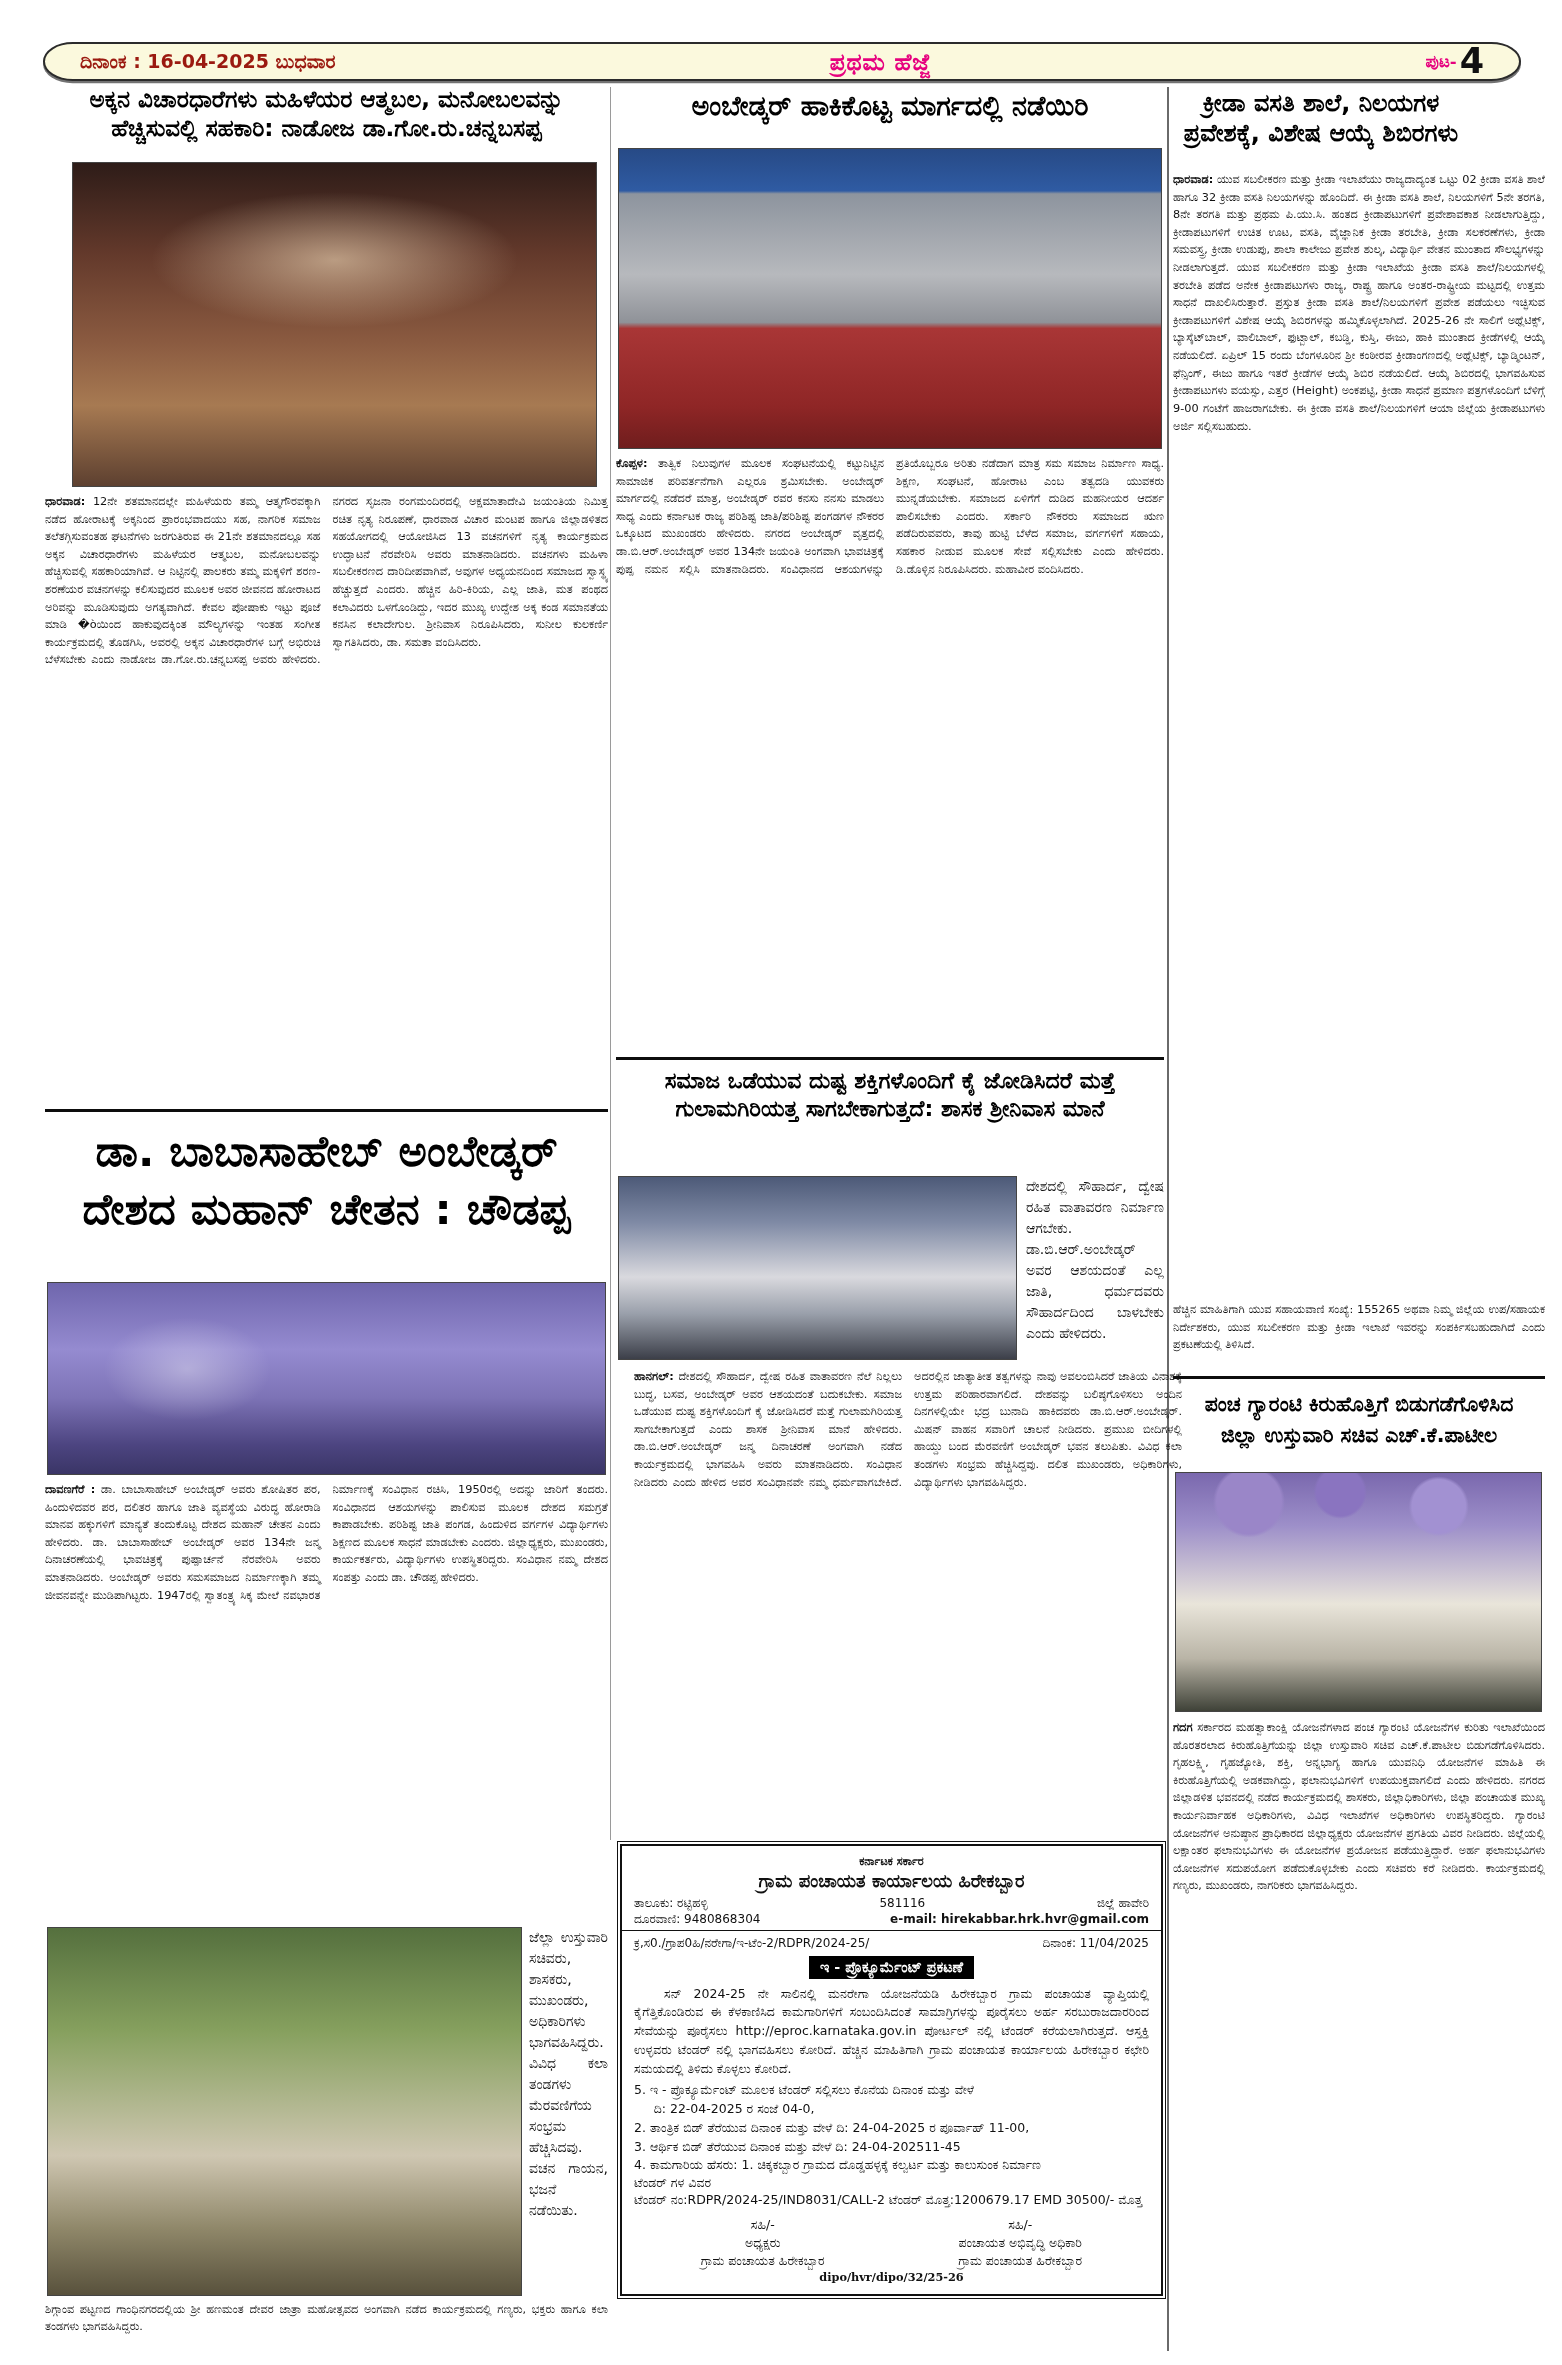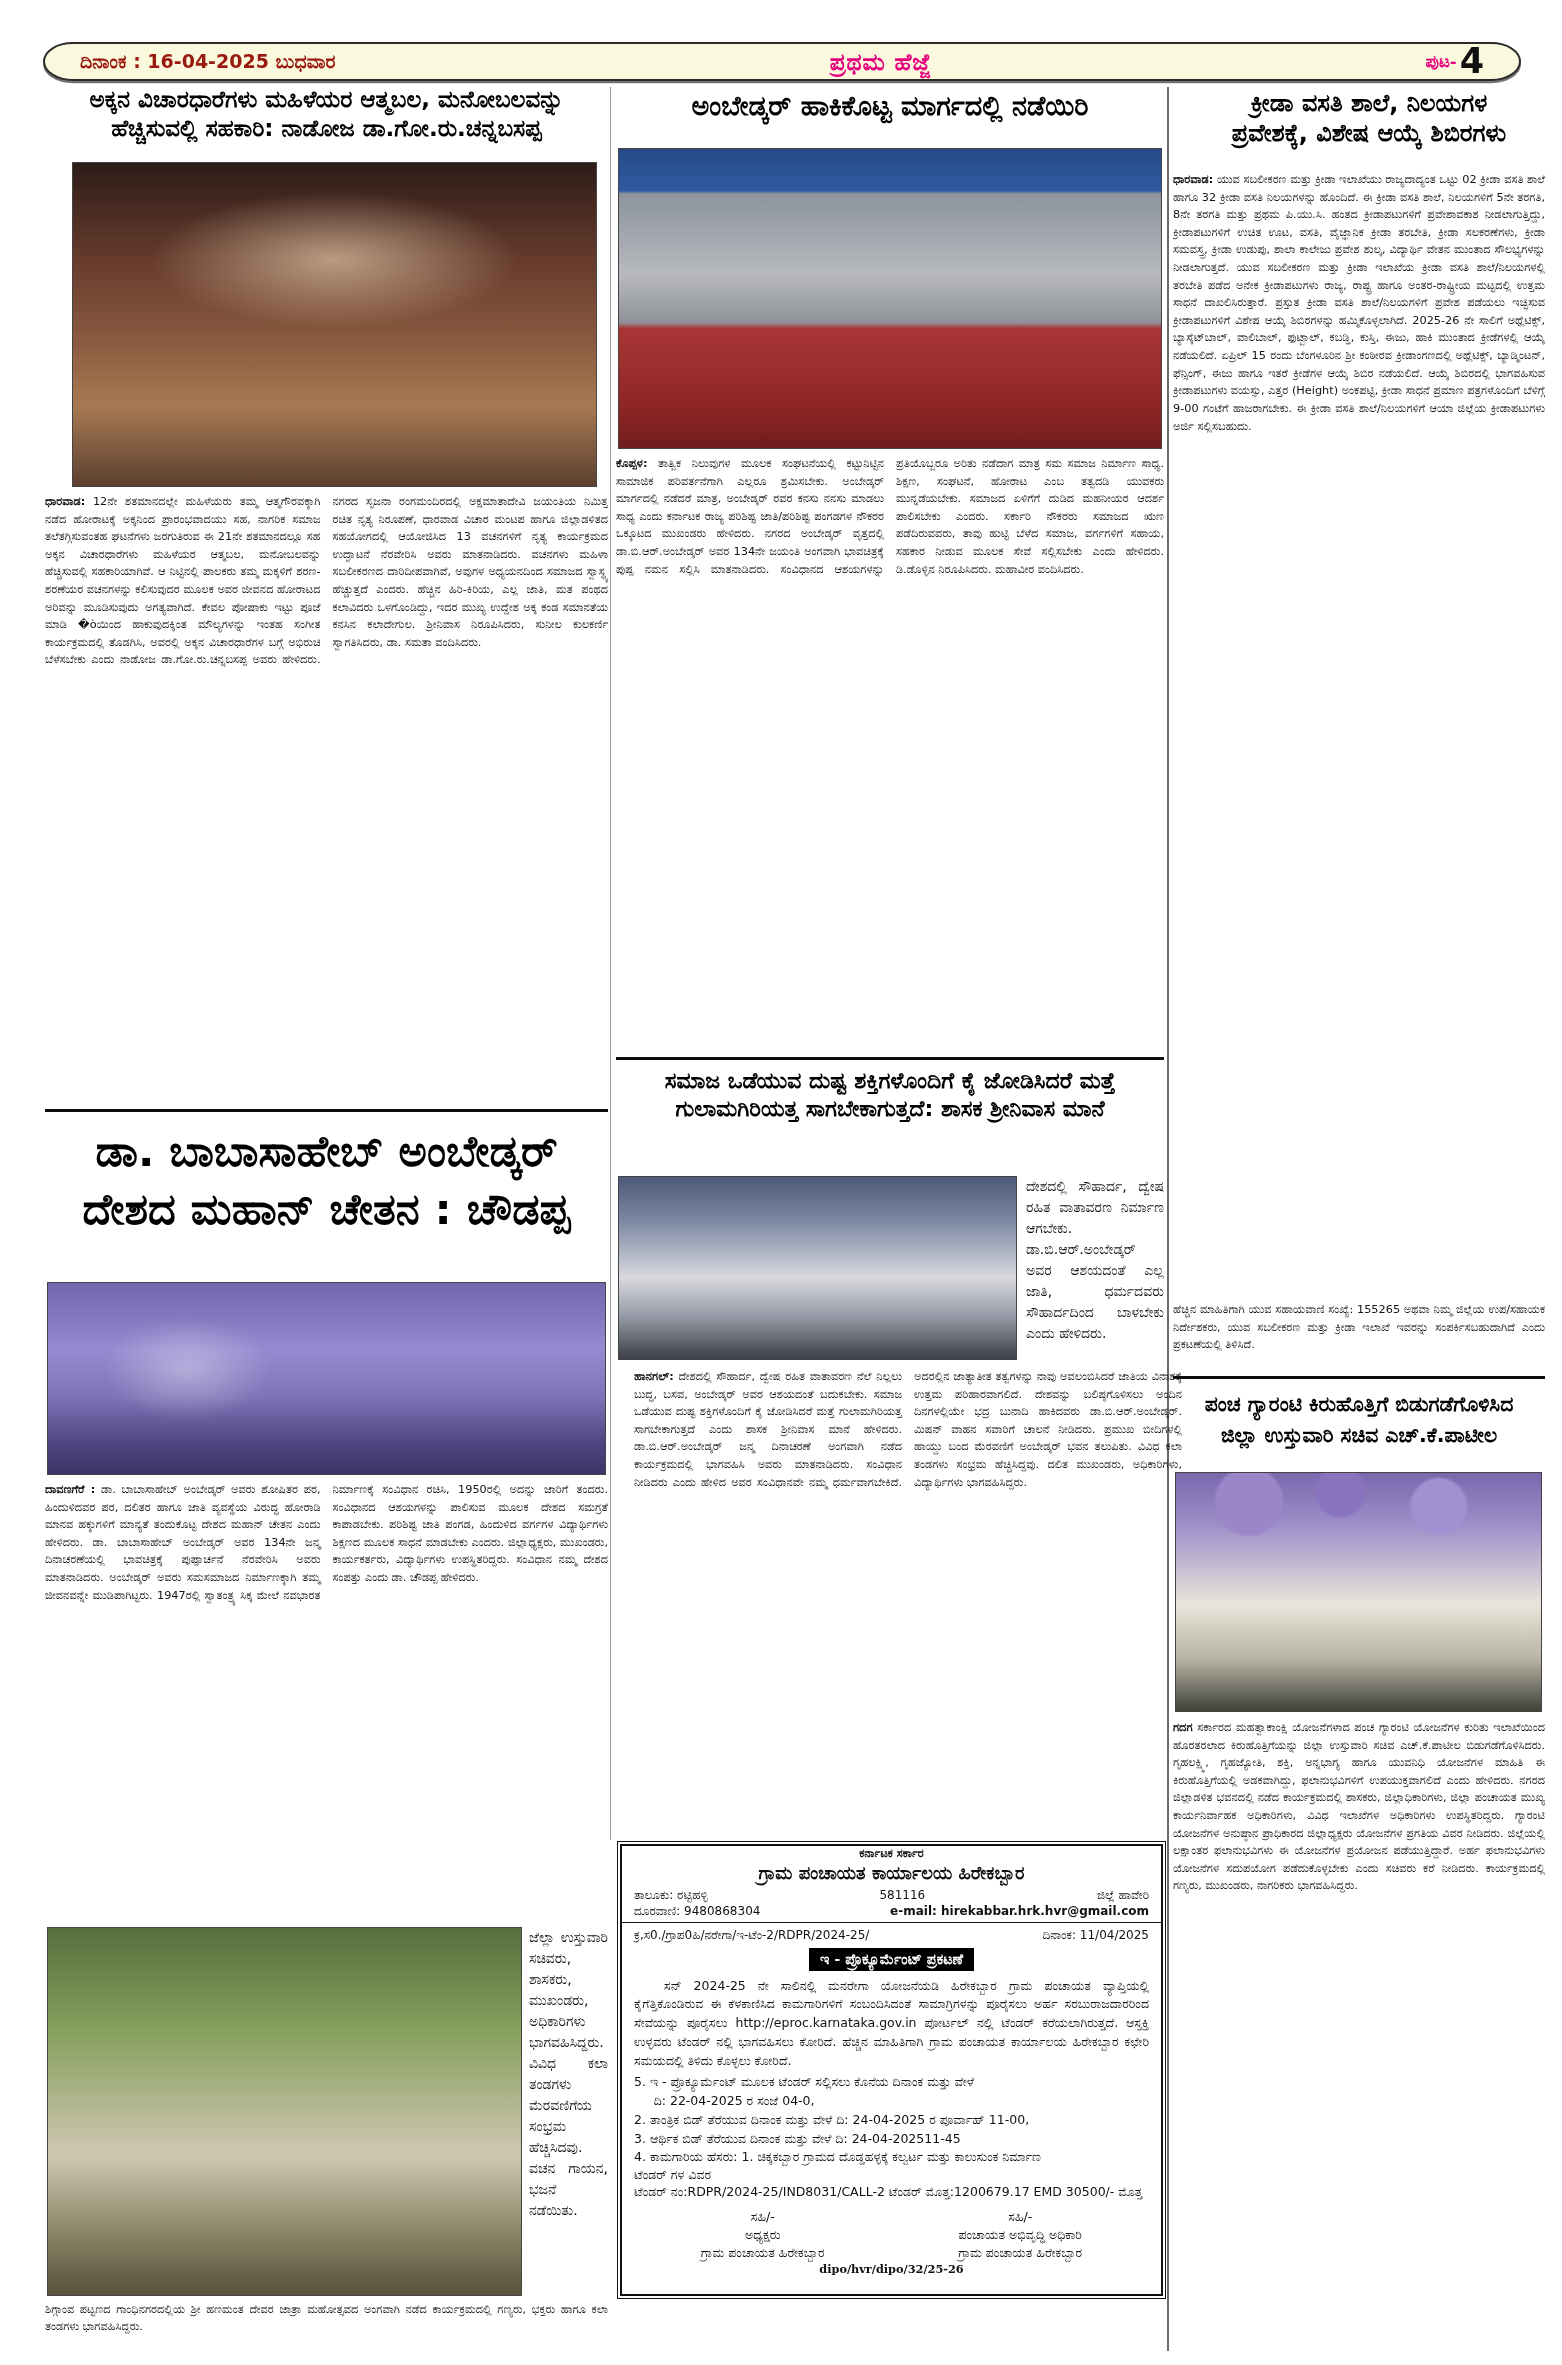--- a/index.html
+++ b/index.html
@@ -70,21 +70,21 @@
   .hl-akka{ font-size:23px; }
   .hl-march{ font-size:27px; }
   .hl-sports{ font-size:24px; }
   .hl-chetana{ font-size:43px; line-height:1.35; }
   .hl-samaja{ font-size:22px; }
   .hl-guarantee{ font-size:20.4px; line-height:1.5; }
 
   
   .notice{
     border:2.3px solid #111; outline:1.5px solid #111; outline-offset:2.3px;
-    padding:1px 12px 6px; background:#fff; font-size:12.5px;
+    padding:9px 12px 6px; background:#fff; font-size:12.5px;
   }
   .notice .c{ text-align:center; }
   .notice .gov{ font-weight:bold; font-size:11.3px; }
   .notice .office{ font-weight:bold; font-size:18px; margin:1.5px 0 4.5px; }
   .notice .row{ display:flex; justify-content:space-between; font-size:12px; margin:1.5px 0; }
   .notice .rule{ border-top:1.5px solid #111; margin:4.5px -12px; }
   .notice .band{
     display:inline-block; background:#000; color:#fff; font-weight:bold;
     font-size:14.4px; padding:3px 10.6px; margin:4.5px auto 6px;
   }
@@ -207,21 +207,21 @@
       </div>
       <div>
         <div>ಸಹಿ/-</div>
         <div>ಪಂಚಾಯತ ಅಭಿವೃದ್ಧಿ ಅಧಿಕಾರಿ</div>
         <div>ಗ್ರಾಮ ಪಂಚಾಯತ ಹಿರೇಕಬ್ಬಾರ</div>
       </div>
     </div>
     <div class="dipo">dipo/hvr/dipo/32/25-26</div>
   </div>
 
-  <div class="abs hl hl-sports" style="left:1183px; top:88px; width:372px; height:76px;">
+  <div class="abs hl hl-sports" style="left:1135px; top:88px; width:372px; height:76px;">
     <div>ಕ್ರೀಡಾ ವಸತಿ ಶಾಲೆ, ನಿಲಯಗಳ</div>
     <div>ಪ್ರವೇಶಕ್ಕೆ, ವಿಶೇಷ ಆಯ್ಕೆ ಶಿಬಿರಗಳು</div>
   </div>
 
   <div class="abs body-txt" style="left:1173px; top:171px; width:372px; height:1128px;">
     <span class="dateline">ಧಾರವಾಡ:</span>
     <span>ಯುವ ಸಬಲೀಕರಣ ಮತ್ತು ಕ್ರೀಡಾ ಇಲಾಖೆಯು ರಾಜ್ಯದಾದ್ಯಂತ ಒಟ್ಟು 02 ಕ್ರೀಡಾ ವಸತಿ ಶಾಲೆ ಹಾಗೂ 32 ಕ್ರೀಡಾ ವಸತಿ ನಿಲಯಗಳನ್ನು ಹೊಂದಿದೆ. ಈ ಕ್ರೀಡಾ ವಸತಿ ಶಾಲೆ, ನಿಲಯಗಳಿಗೆ 5ನೇ ತರಗತಿ, 8ನೇ ತರಗತಿ ಮತ್ತು ಪ್ರಥಮ ಪಿ.ಯು.ಸಿ. ಹಂತದ ಕ್ರೀಡಾಪಟುಗಳಿಗೆ ಪ್ರವೇಶಾವಕಾಶ ನೀಡಲಾಗುತ್ತಿದ್ದು, ಕ್ರೀಡಾಪಟುಗಳಿಗೆ ಉಚಿತ ಊಟ, ವಸತಿ, ವೈಜ್ಞಾನಿಕ ಕ್ರೀಡಾ ತರಬೇತಿ, ಕ್ರೀಡಾ ಸಲಕರಣೆಗಳು, ಕ್ರೀಡಾ ಸಮವಸ್ತ್ರ, ಕ್ರೀಡಾ ಉಡುಪು, ಶಾಲಾ ಕಾಲೇಜು ಪ್ರವೇಶ ಶುಲ್ಕ, ವಿದ್ಯಾರ್ಥಿ ವೇತನ ಮುಂತಾದ ಸೌಲಭ್ಯಗಳನ್ನು ನೀಡಲಾಗುತ್ತದೆ. ಯುವ ಸಬಲೀಕರಣ ಮತ್ತು ಕ್ರೀಡಾ ಇಲಾಖೆಯ ಕ್ರೀಡಾ ವಸತಿ ಶಾಲೆ/ನಿಲಯಗಳಲ್ಲಿ ತರಬೇತಿ ಪಡೆದ ಅನೇಕ ಕ್ರೀಡಾಪಟುಗಳು ರಾಜ್ಯ, ರಾಷ್ಟ್ರ ಹಾಗೂ ಅಂತರ-ರಾಷ್ಟ್ರೀಯ ಮಟ್ಟದಲ್ಲಿ ಉತ್ತಮ ಸಾಧನೆ ದಾಖಲಿಸಿರುತ್ತಾರೆ. ಪ್ರಸ್ತುತ ಕ್ರೀಡಾ ವಸತಿ ಶಾಲೆ/ನಿಲಯಗಳಿಗೆ ಪ್ರವೇಶ ಪಡೆಯಲು ಇಚ್ಛಿಸುವ ಕ್ರೀಡಾಪಟುಗಳಿಗೆ ವಿಶೇಷ ಆಯ್ಕೆ ಶಿಬಿರಗಳನ್ನು ಹಮ್ಮಿಕೊಳ್ಳಲಾಗಿದೆ. 2025-26 ನೇ ಸಾಲಿಗೆ ಅಥ್ಲೆಟಿಕ್ಸ್, ಬ್ಯಾಸ್ಕೆಟ್‌ಬಾಲ್, ವಾಲಿಬಾಲ್, ಫುಟ್ಬಾಲ್, ಕಬಡ್ಡಿ, ಕುಸ್ತಿ, ಈಜು, ಹಾಕಿ ಮುಂತಾದ ಕ್ರೀಡೆಗಳಲ್ಲಿ ಆಯ್ಕೆ ನಡೆಯಲಿದೆ. ಏಪ್ರಿಲ್ 15 ರಂದು ಬೆಂಗಳೂರಿನ ಶ್ರೀ ಕಂಠೀರವ ಕ್ರೀಡಾಂಗಣದಲ್ಲಿ ಅಥ್ಲೆಟಿಕ್ಸ್, ಬ್ಯಾಡ್ಮಿಂಟನ್, ಫೆನ್ಸಿಂಗ್, ಈಜು ಹಾಗೂ ಇತರೆ ಕ್ರೀಡೆಗಳ ಆಯ್ಕೆ ಶಿಬಿರ ನಡೆಯಲಿದೆ. ಆಯ್ಕೆ ಶಿಬಿರದಲ್ಲಿ ಭಾಗವಹಿಸುವ ಕ್ರೀಡಾಪಟುಗಳು ವಯಸ್ಸು, ಎತ್ತರ (Height) ಅಂಕಪಟ್ಟಿ, ಕ್ರೀಡಾ ಸಾಧನೆ ಪ್ರಮಾಣ ಪತ್ರಗಳೊಂದಿಗೆ ಬೆಳಿಗ್ಗೆ 9-00 ಗಂಟೆಗೆ ಹಾಜರಾಗಬೇಕು. ಈ ಕ್ರೀಡಾ ವಸತಿ ಶಾಲೆ/ನಿಲಯಗಳಿಗೆ ಆಯಾ ಜಿಲ್ಲೆಯ ಕ್ರೀಡಾಪಟುಗಳು ಅರ್ಜಿ ಸಲ್ಲಿಸಬಹುದು.</span>
   </div>
 
   <div class="abs body-txt" style="left:1173px; top:1301px; width:372px; height:70px;">ಹೆಚ್ಚಿನ ಮಾಹಿತಿಗಾಗಿ ಯುವ ಸಹಾಯವಾಣಿ ಸಂಖ್ಯೆ: 155265 ಅಥವಾ ನಿಮ್ಮ ಜಿಲ್ಲೆಯ ಉಪ/ಸಹಾಯಕ ನಿರ್ದೇಶಕರು, ಯುವ ಸಬಲೀಕರಣ ಮತ್ತು ಕ್ರೀಡಾ ಇಲಾಖೆ ಇವರನ್ನು ಸಂಪರ್ಕಿಸಬಹುದಾಗಿದೆ ಎಂದು ಪ್ರಕಟಣೆಯಲ್ಲಿ ತಿಳಿಸಿದೆ.</div>

